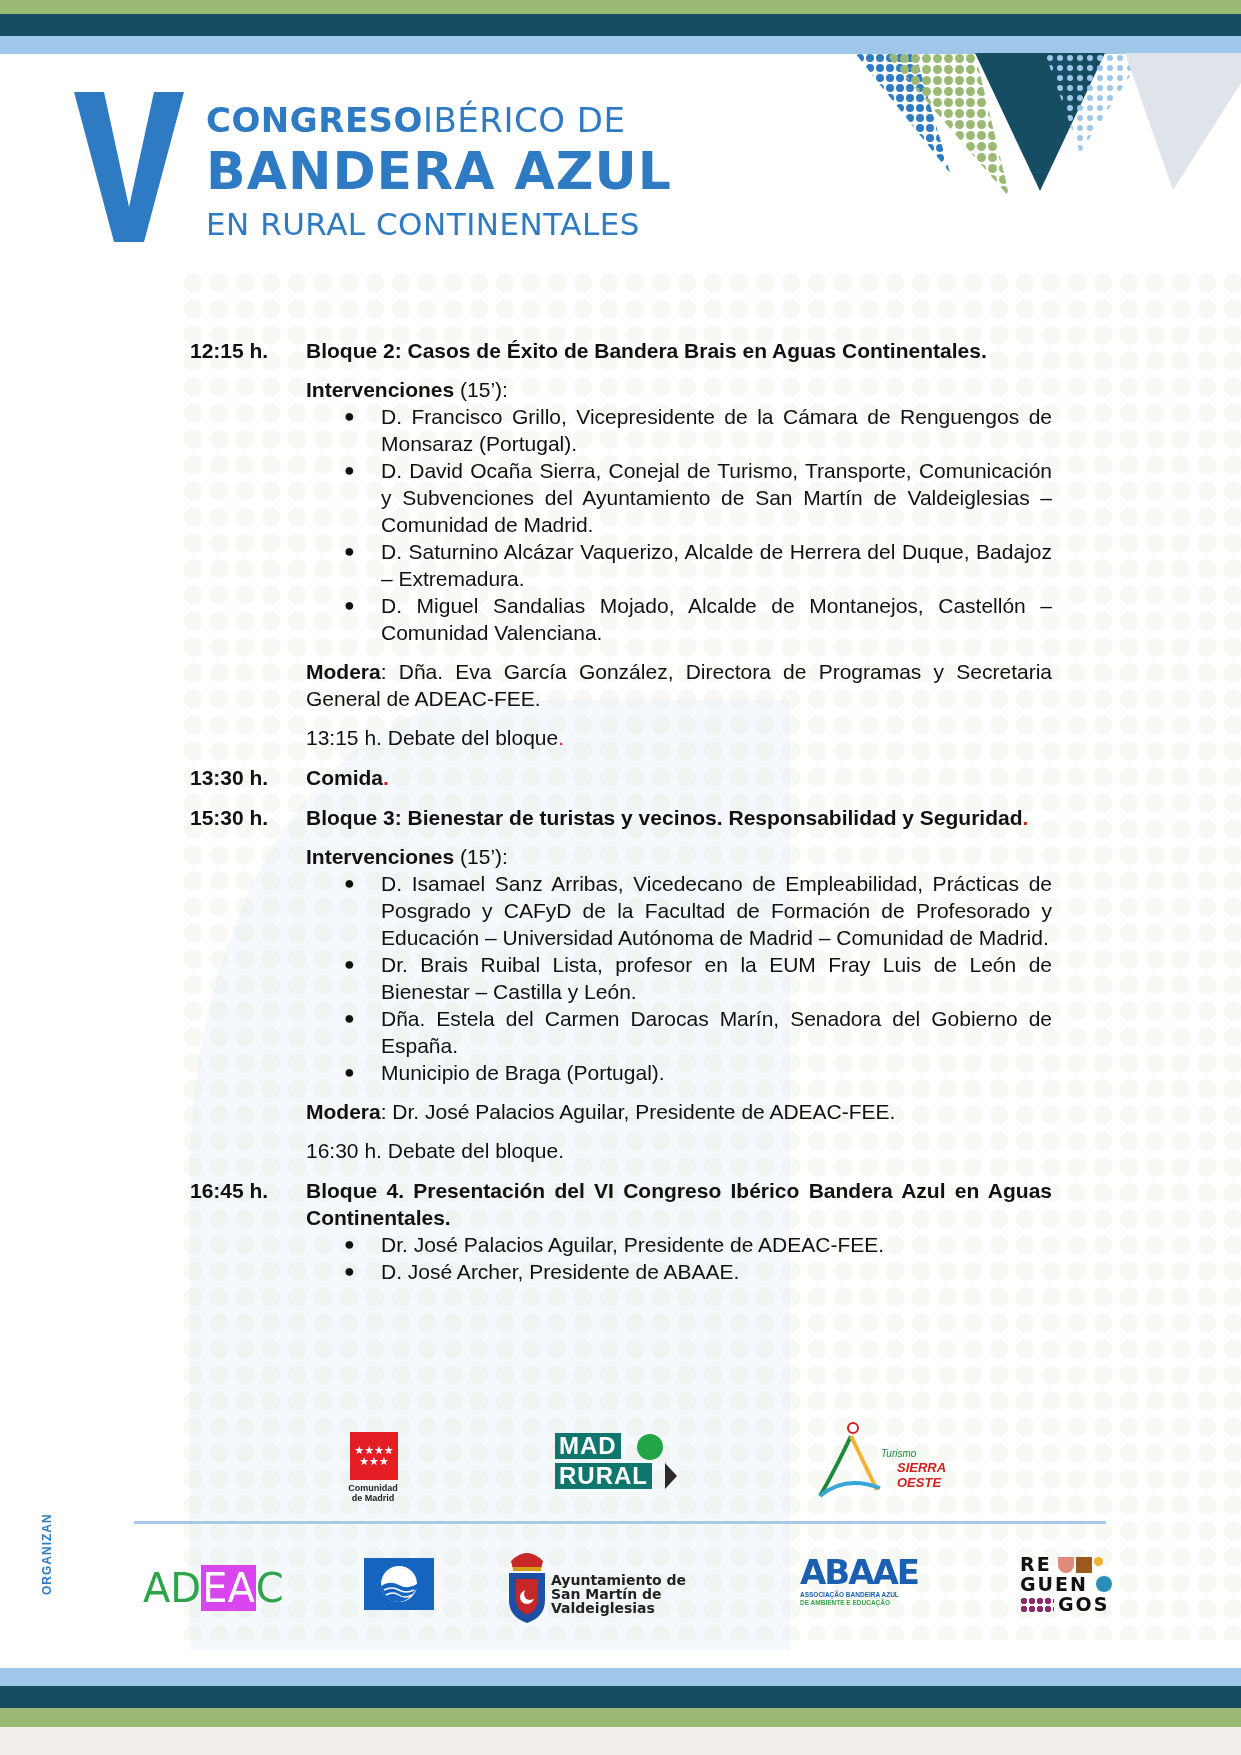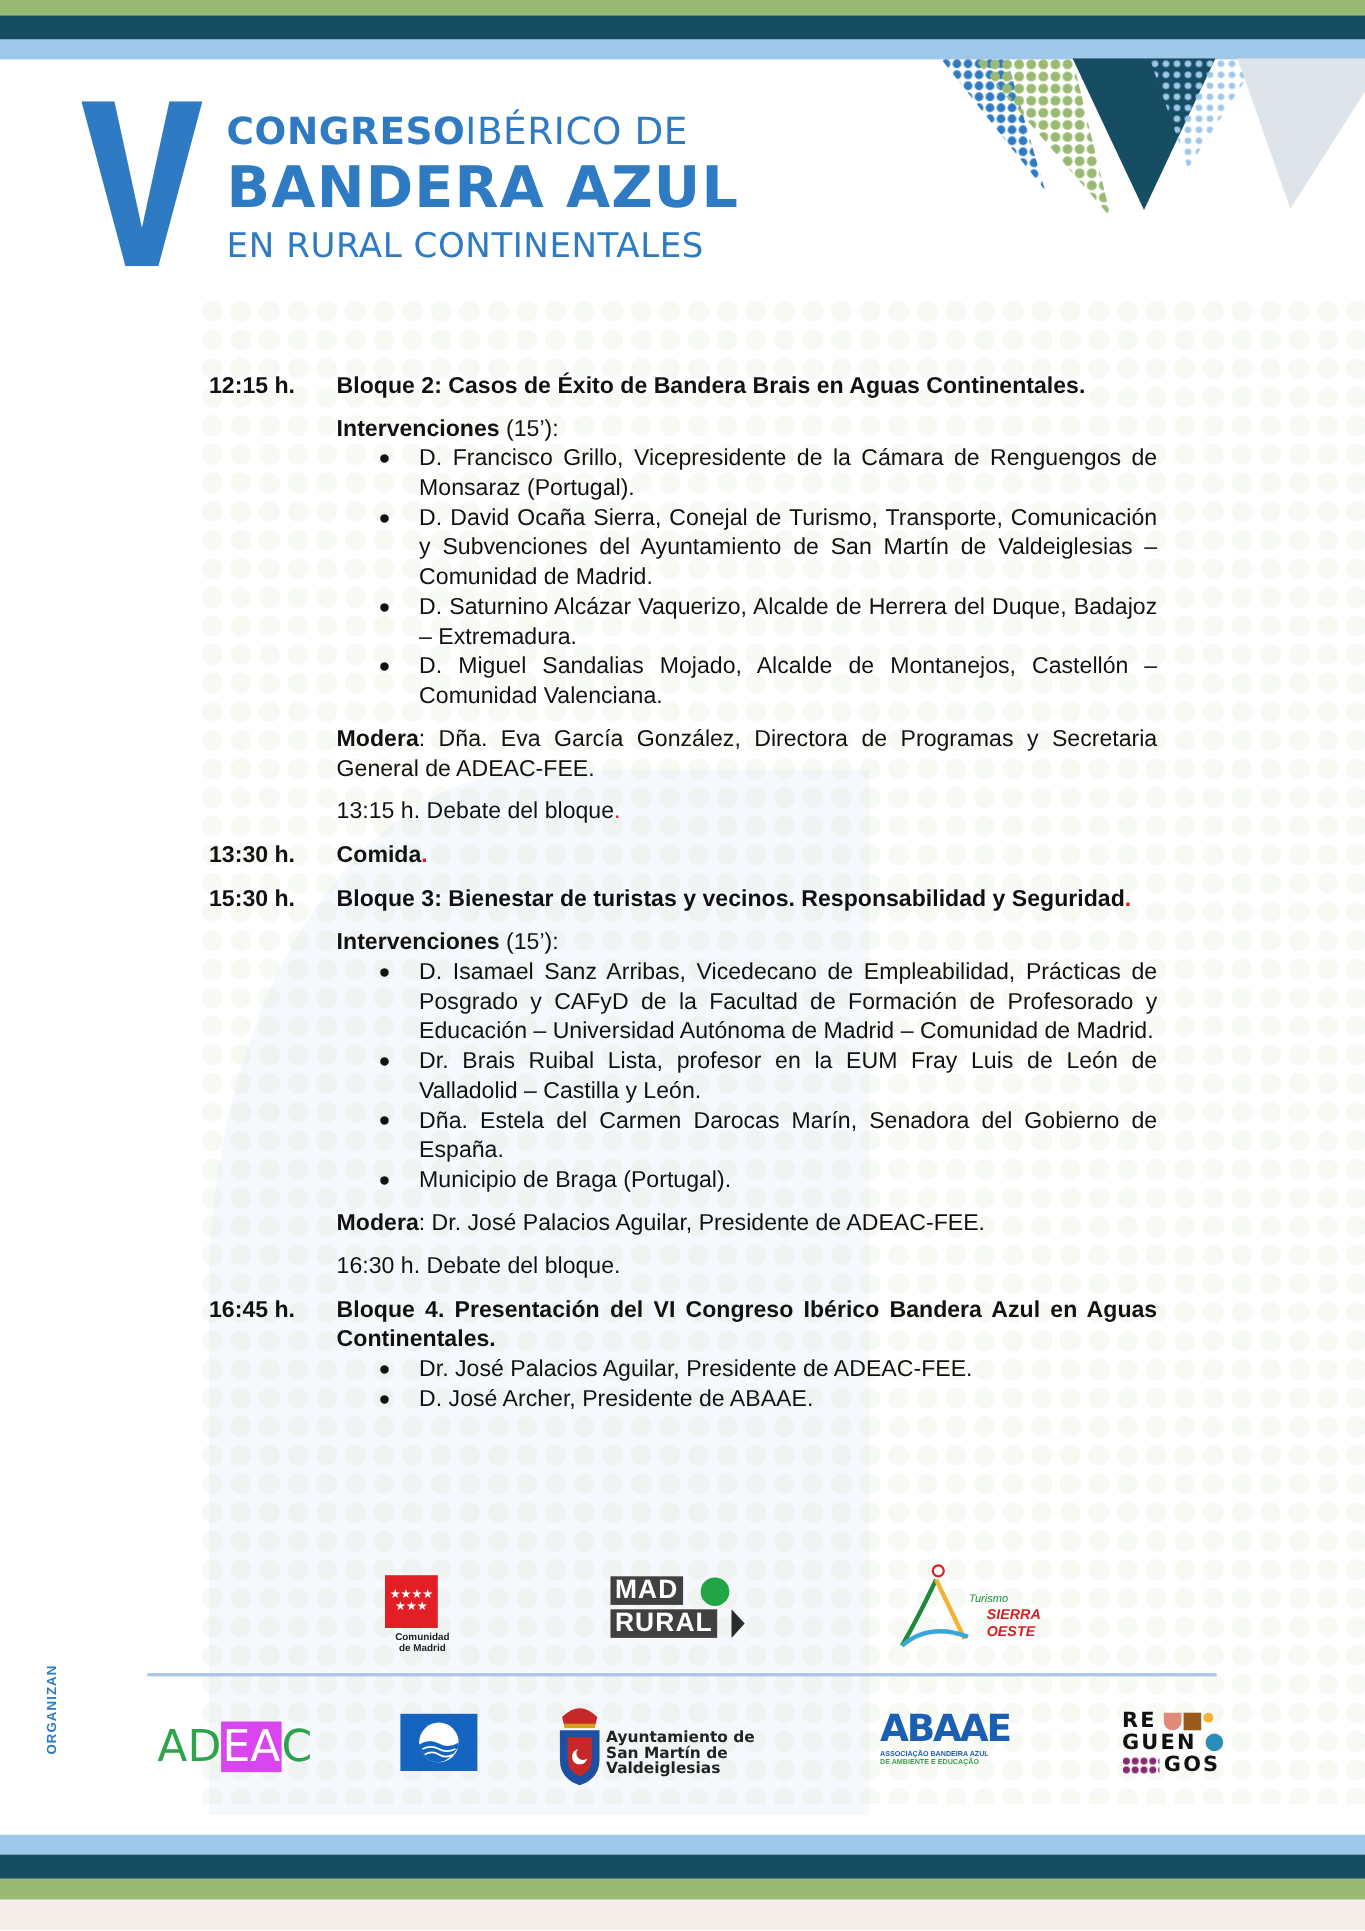--- a/index.html
+++ b/index.html
@@ -52,23 +52,23 @@
   ul.speakers li { position: relative; text-align: justify; }
   ul.speakers li .bullet {
     position: absolute; left: -37px; top: 0; font-size: 18px;
   }
   .red { color: #d21f1f; }
   b.lbl { font-weight: 700; }
 
   
   .sponsor { position: absolute; }
   .cm-flag { left: 350px; top: 1432px; width: 48px; height: 48px; background: #e41e25; display:flex; align-items:center; justify-content:center; color:#fff; font-size:11px; line-height:11px; text-align:center;}
-  .cm-text { left: 354px; top: 1483px; width: 60px; font-size: 9px; font-weight: 700; line-height: 10px; text-align: center; color:#222; }
+  .cm-text { left: 343px; top: 1483px; width: 60px; font-size: 9px; font-weight: 700; line-height: 10px; text-align: center; color:#222; }
   .madrural { left: 555px; top: 1433px; width: 124px; height: 60px; }
-  .mr-box { position:absolute; background:#404040; color:#fff; font-weight:700; font-size:24px; line-height:26px; padding:0 4px; letter-spacing:1px;}
+  .mr-box { position:absolute; background:#0f766e; color:#fff; font-weight:700; font-size:24px; line-height:26px; padding:0 4px; letter-spacing:1px;}
   .sierra { left: 815px; top: 1420px; width: 150px; height: 80px; }
   .divider { position: absolute; left: 134px; top: 1521px; width: 972px; height: 3px; background: #a9c8e8; }
   .organizan {
     position: absolute; left: 40px; top: 1595px; transform: rotate(-90deg); transform-origin: left top;
     font-size: 12px; font-weight: 700; color: #2f7bc3; letter-spacing: 1px;
   }
   .adeac { left: 143px; top: 1565px; font-size: 40px; color: #2ea44a; letter-spacing: 0px; font-family: "DejaVu Sans", sans-serif; }
   .adeac .ea { background: #d946ef; color: #fff; padding: 0 1px; }
   .bflag { left: 364px; top: 1558px; width: 70px; height: 52px; background: #1565c0; }
   .ayto { left: 505px; top: 1545px; width: 260px; height: 80px; }
@@ -141,21 +141,21 @@
       </div>
   </div>
 
   <div class="row">
     <div class="time">15:30 h.</div>
     <div class="body">
       <div class="block-title"><span>Bloque 3: Bienestar de turistas y vecinos. Responsabilidad y Seguridad</span><span class="red">.</span></div>
       <div class="para"><b class="lbl">Intervenciones</b><span> (15’):</span></div>
       <ul class="speakers">
         <li><span class="bullet">●</span><span>D. Isamael Sanz Arribas, Vicedecano de Empleabilidad, Prácticas de Posgrado y CAFyD de la Facultad de Formación de Profesorado y Educación – Universidad Autónoma de Madrid – Comunidad de Madrid.</span></li>
-        <li><span class="bullet">●</span><span>Dr. Brais Ruibal Lista, profesor en la EUM Fray Luis de León de Valladolid – Castilla y León.</span></li>
+        <li><span class="bullet">●</span><span>Dr. Brais Ruibal Lista, profesor en la EUM Fray Luis de León de Bienestar – Castilla y León.</span></li>
         <li><span class="bullet">●</span><span>Dña. Estela del Carmen Darocas Marín, Senadora del Gobierno de España.</span></li>
         <li><span class="bullet">●</span><span>Municipio de Braga (Portugal).</span></li>
       </ul>
       <div class="para"><b class="lbl">Modera</b><span>: Dr. José Palacios Aguilar, Presidente de ADEAC-FEE.</span></div>
       <div class="para">16:30 h. Debate del bloque.</div>
     </div>
   </div>
 
   <div class="row">
     <div class="time">16:45 h.</div>

